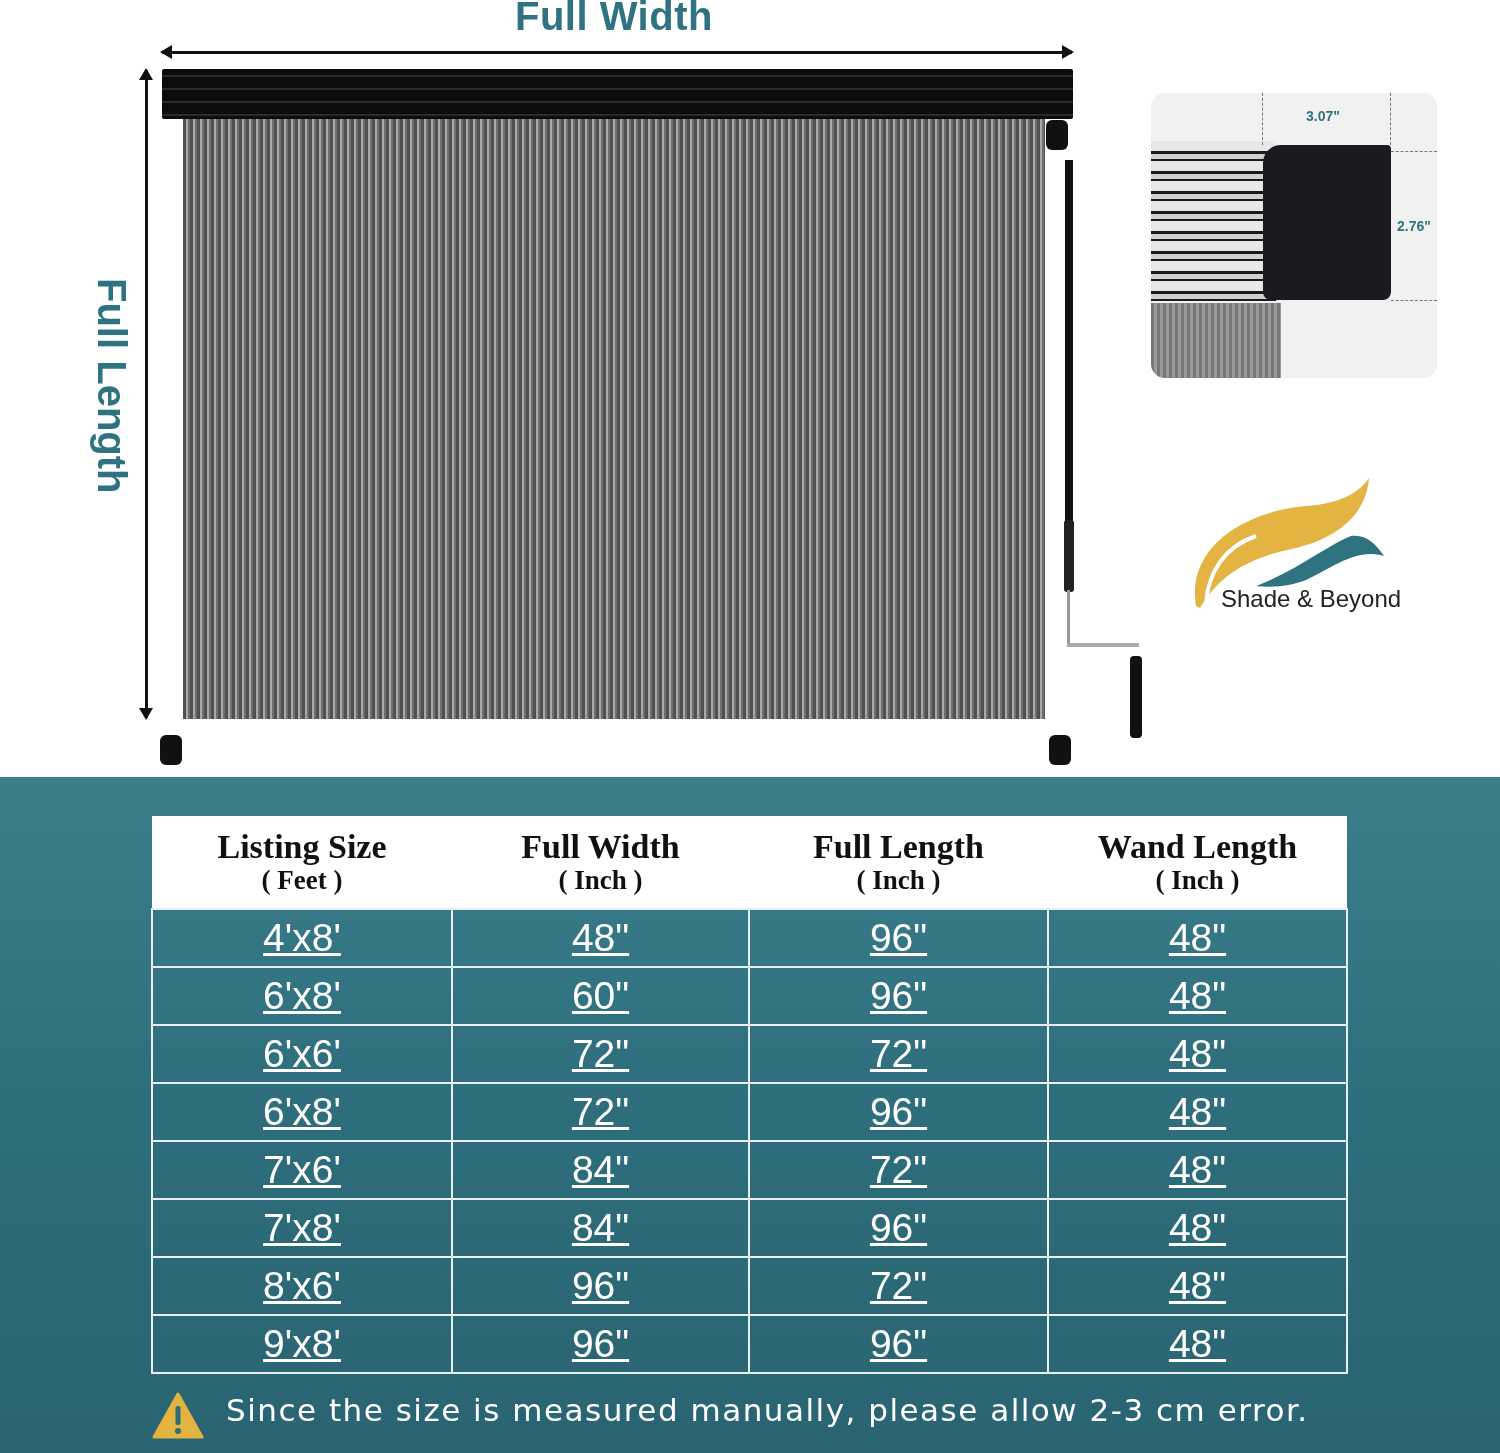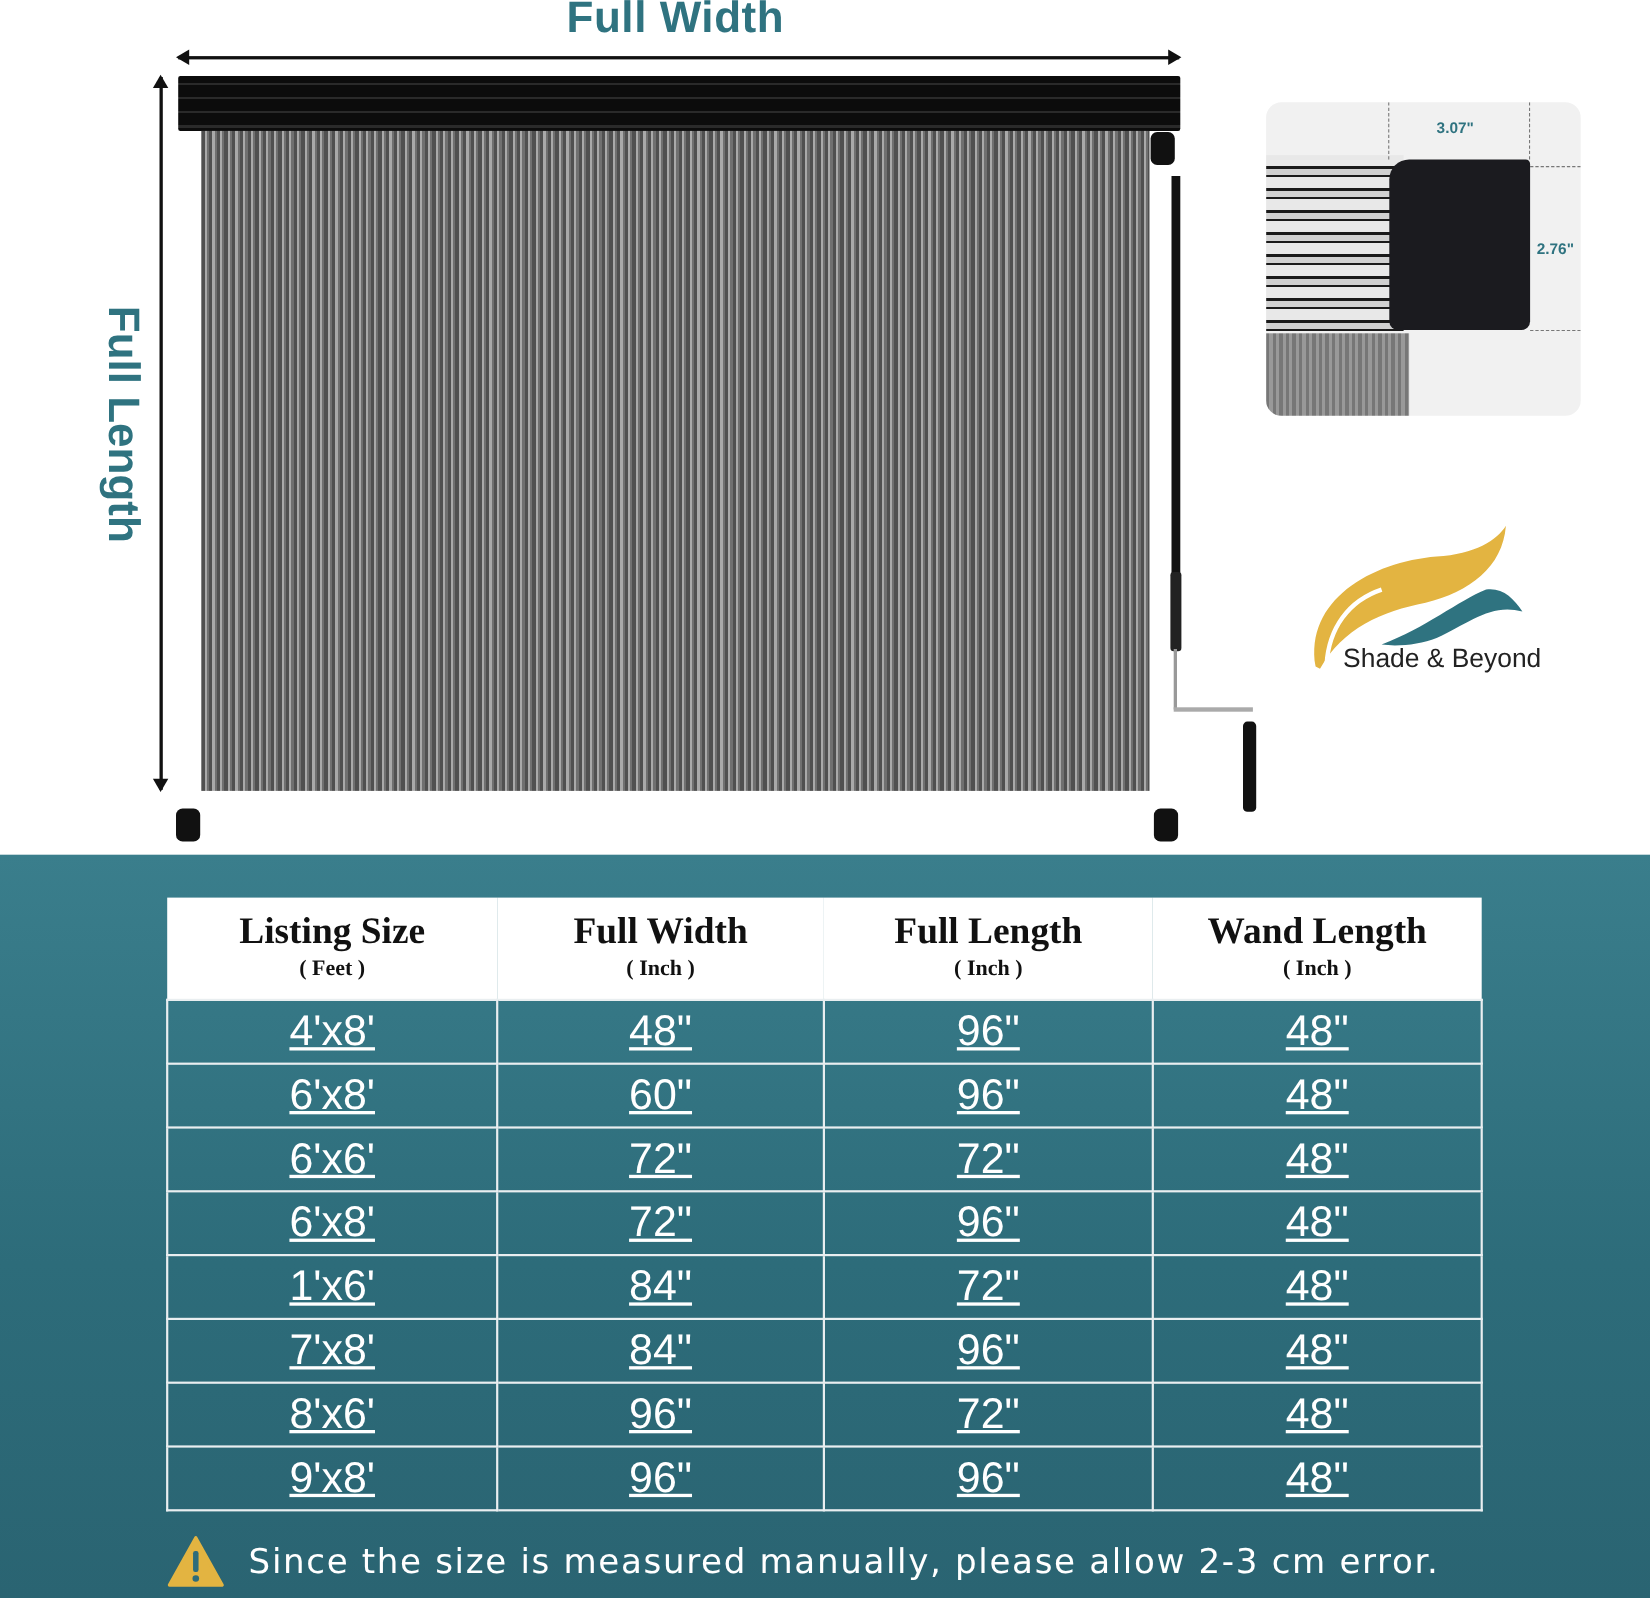--- a/index.html
+++ b/index.html
@@ -26,25 +26,25 @@
   .endcap{position:absolute;left:112px;top:52px;width:128px;height:155px;background:#1b1b1f;border-radius:18px 4px 8px 8px;}
   .sample{position:absolute;left:0;top:210px;width:130px;height:80px;background:repeating-linear-gradient(90deg,#777 0 3px,#999 3px 6px);}
   .dim-label{position:absolute;font-size:14px;font-weight:bold;color:#2f7380;}
   .dim-line{position:absolute;border-color:#777;border-style:dashed;border-width:0;}
   .logo{position:absolute;left:1186px;top:476px;width:220px;height:140px;}
   .logo-text{position:absolute;left:1221px;top:585px;font-size:24px;color:#222;white-space:nowrap;}
   .bottom{position:absolute;left:0;top:777px;width:1500px;height:676px;background:linear-gradient(180deg,#3a7e8c 0%,#2d6c7a 55%,#2a6472 100%);}
   table.spec{position:absolute;left:151px;top:816px;width:1197px;border-collapse:collapse;table-layout:fixed;}
   table.spec th{background:#fff;height:92px;padding:0;vertical-align:middle;text-align:center;font-family:"Liberation Serif",serif;color:#111;}
   table.spec th .h1{display:block;font-size:34px;font-weight:bold;line-height:36px;}
-  table.spec th .h2{display:block;font-size:20px;font-weight:bold;line-height:30px;}
+  table.spec th .h2{display:block;font-size:27px;font-weight:bold;line-height:30px;}
   table.spec td{height:56px;border:2px solid #e9eef0;text-align:center;color:#fff;font-size:39px;padding:0;text-decoration:underline;}
   table.spec tr:first-child th{border-left:none;}
   .col1{width:300px}.col2{width:297px}.col3{width:299px}.col4{width:299px}
-  .note{position:absolute;left:152px;top:1392px;height:55px;display:flex;align-items:center;}
+  .note{position:absolute;left:152px;top:1392px;height:55px;display:flex;}
   .warn{width:52px;height:48px;position:relative;margin-right:22px;}
   .note-text{font-family:"DejaVu Sans",sans-serif;font-size:31px;color:#fff;letter-spacing:1.5px;white-space:nowrap;}
 </style>
 </head>
 <body>
 
 <div class="top">
   <div class="title-width">Full Width</div>
   <div class="arrow-h"></div>
   <div class="arrow-v"></div>
@@ -129,21 +129,21 @@
         <td>72"</td>
         <td>48"</td>
       </tr>
     <tr>
         <td>6'x8'</td>
         <td>72"</td>
         <td>96"</td>
         <td>48"</td>
       </tr>
     <tr>
-        <td>1'x6'</td>
+        <td>7'x6'</td>
         <td>84"</td>
         <td>72"</td>
         <td>48"</td>
       </tr>
     <tr>
         <td>7'x8'</td>
         <td>84"</td>
         <td>96"</td>
         <td>48"</td>
       </tr>

